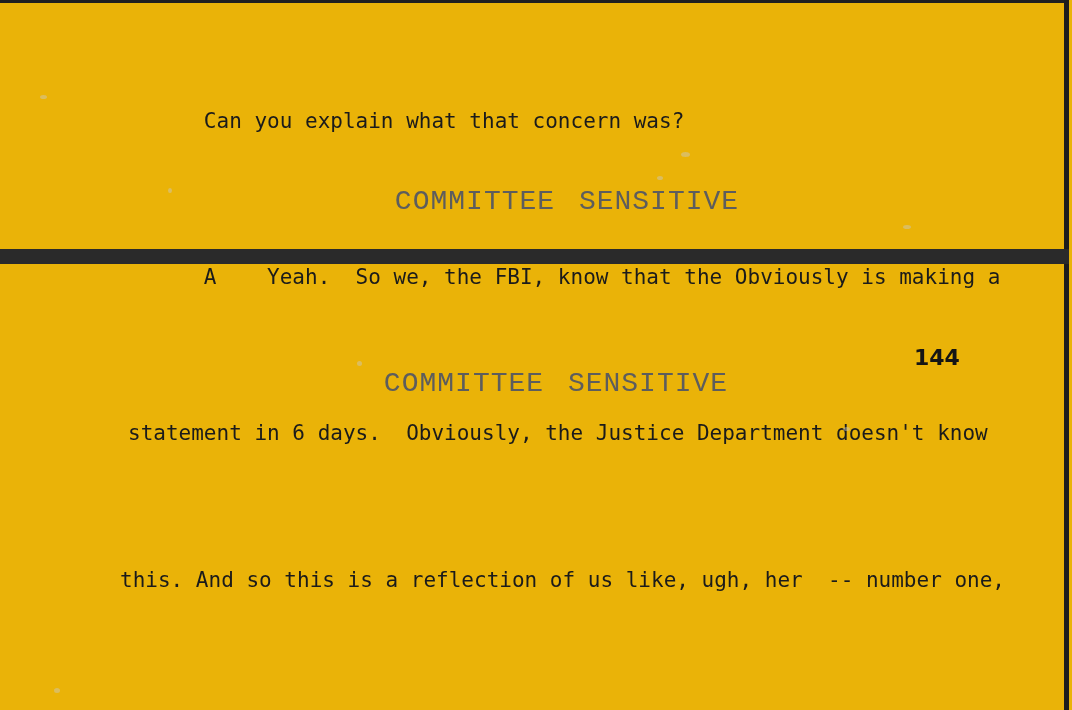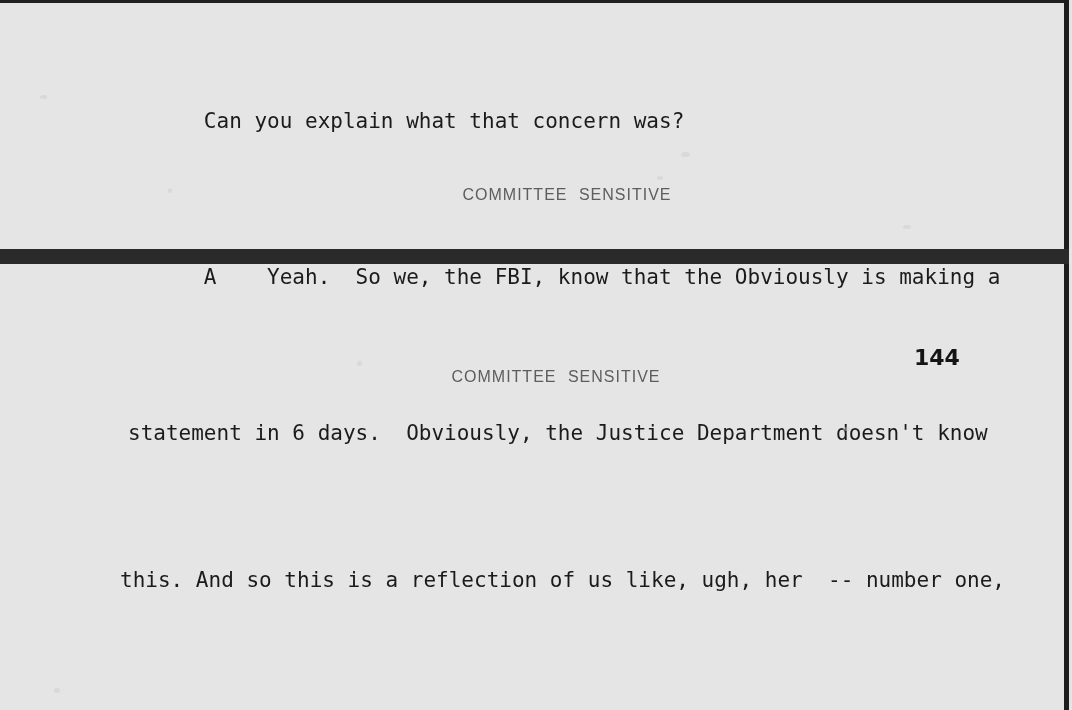--- a/index.html
+++ b/index.html
@@ -1,19 +1,19 @@
 <!DOCTYPE html>
 <html><head>
 <meta charset="utf-8">
 <style>
   html,body { margin:0; padding:0; background:#ffffff; }
   .page {
     position:relative;
     width:1072px; height:710px;
-    background:#e5e5e5;
+    background:#eab308;
     overflow:hidden;
     font-family:"DejaVu Sans Mono", monospace;
   }
   .edge-top {
     position:absolute; top:0; left:0;
     width:1069px; height:3px;
     background:#202020;
   }
   .edge-right {
     position:absolute; top:0; left:1064px;
@@ -30,22 +30,22 @@
     font-family:"DejaVu Sans Mono", monospace;
     font-size:21px;
     line-height:52px;
     white-space:pre;
     color:#1b1b1b;
   }
   #top-block { left:128px; top:-9px; }
   #bottom-block { left:120px; top:450px; }
   .committee {
     position:absolute;
-    font-family:Liberation Sans, sans-serif;
-    font-size:16px;
+    font-family:Liberation Mono, monospace;
+    font-size:28px;
     letter-spacing:1px;
     word-spacing:6px;
     color:#5d5d5d;
     transform:translateX(-50%);
     white-space:pre;
   }
   #committee-top { left:567px; top:186px; }
   #committee-bottom { left:556px; top:368px; }
   #page-number {
     position:absolute; left:914px; top:345px;

